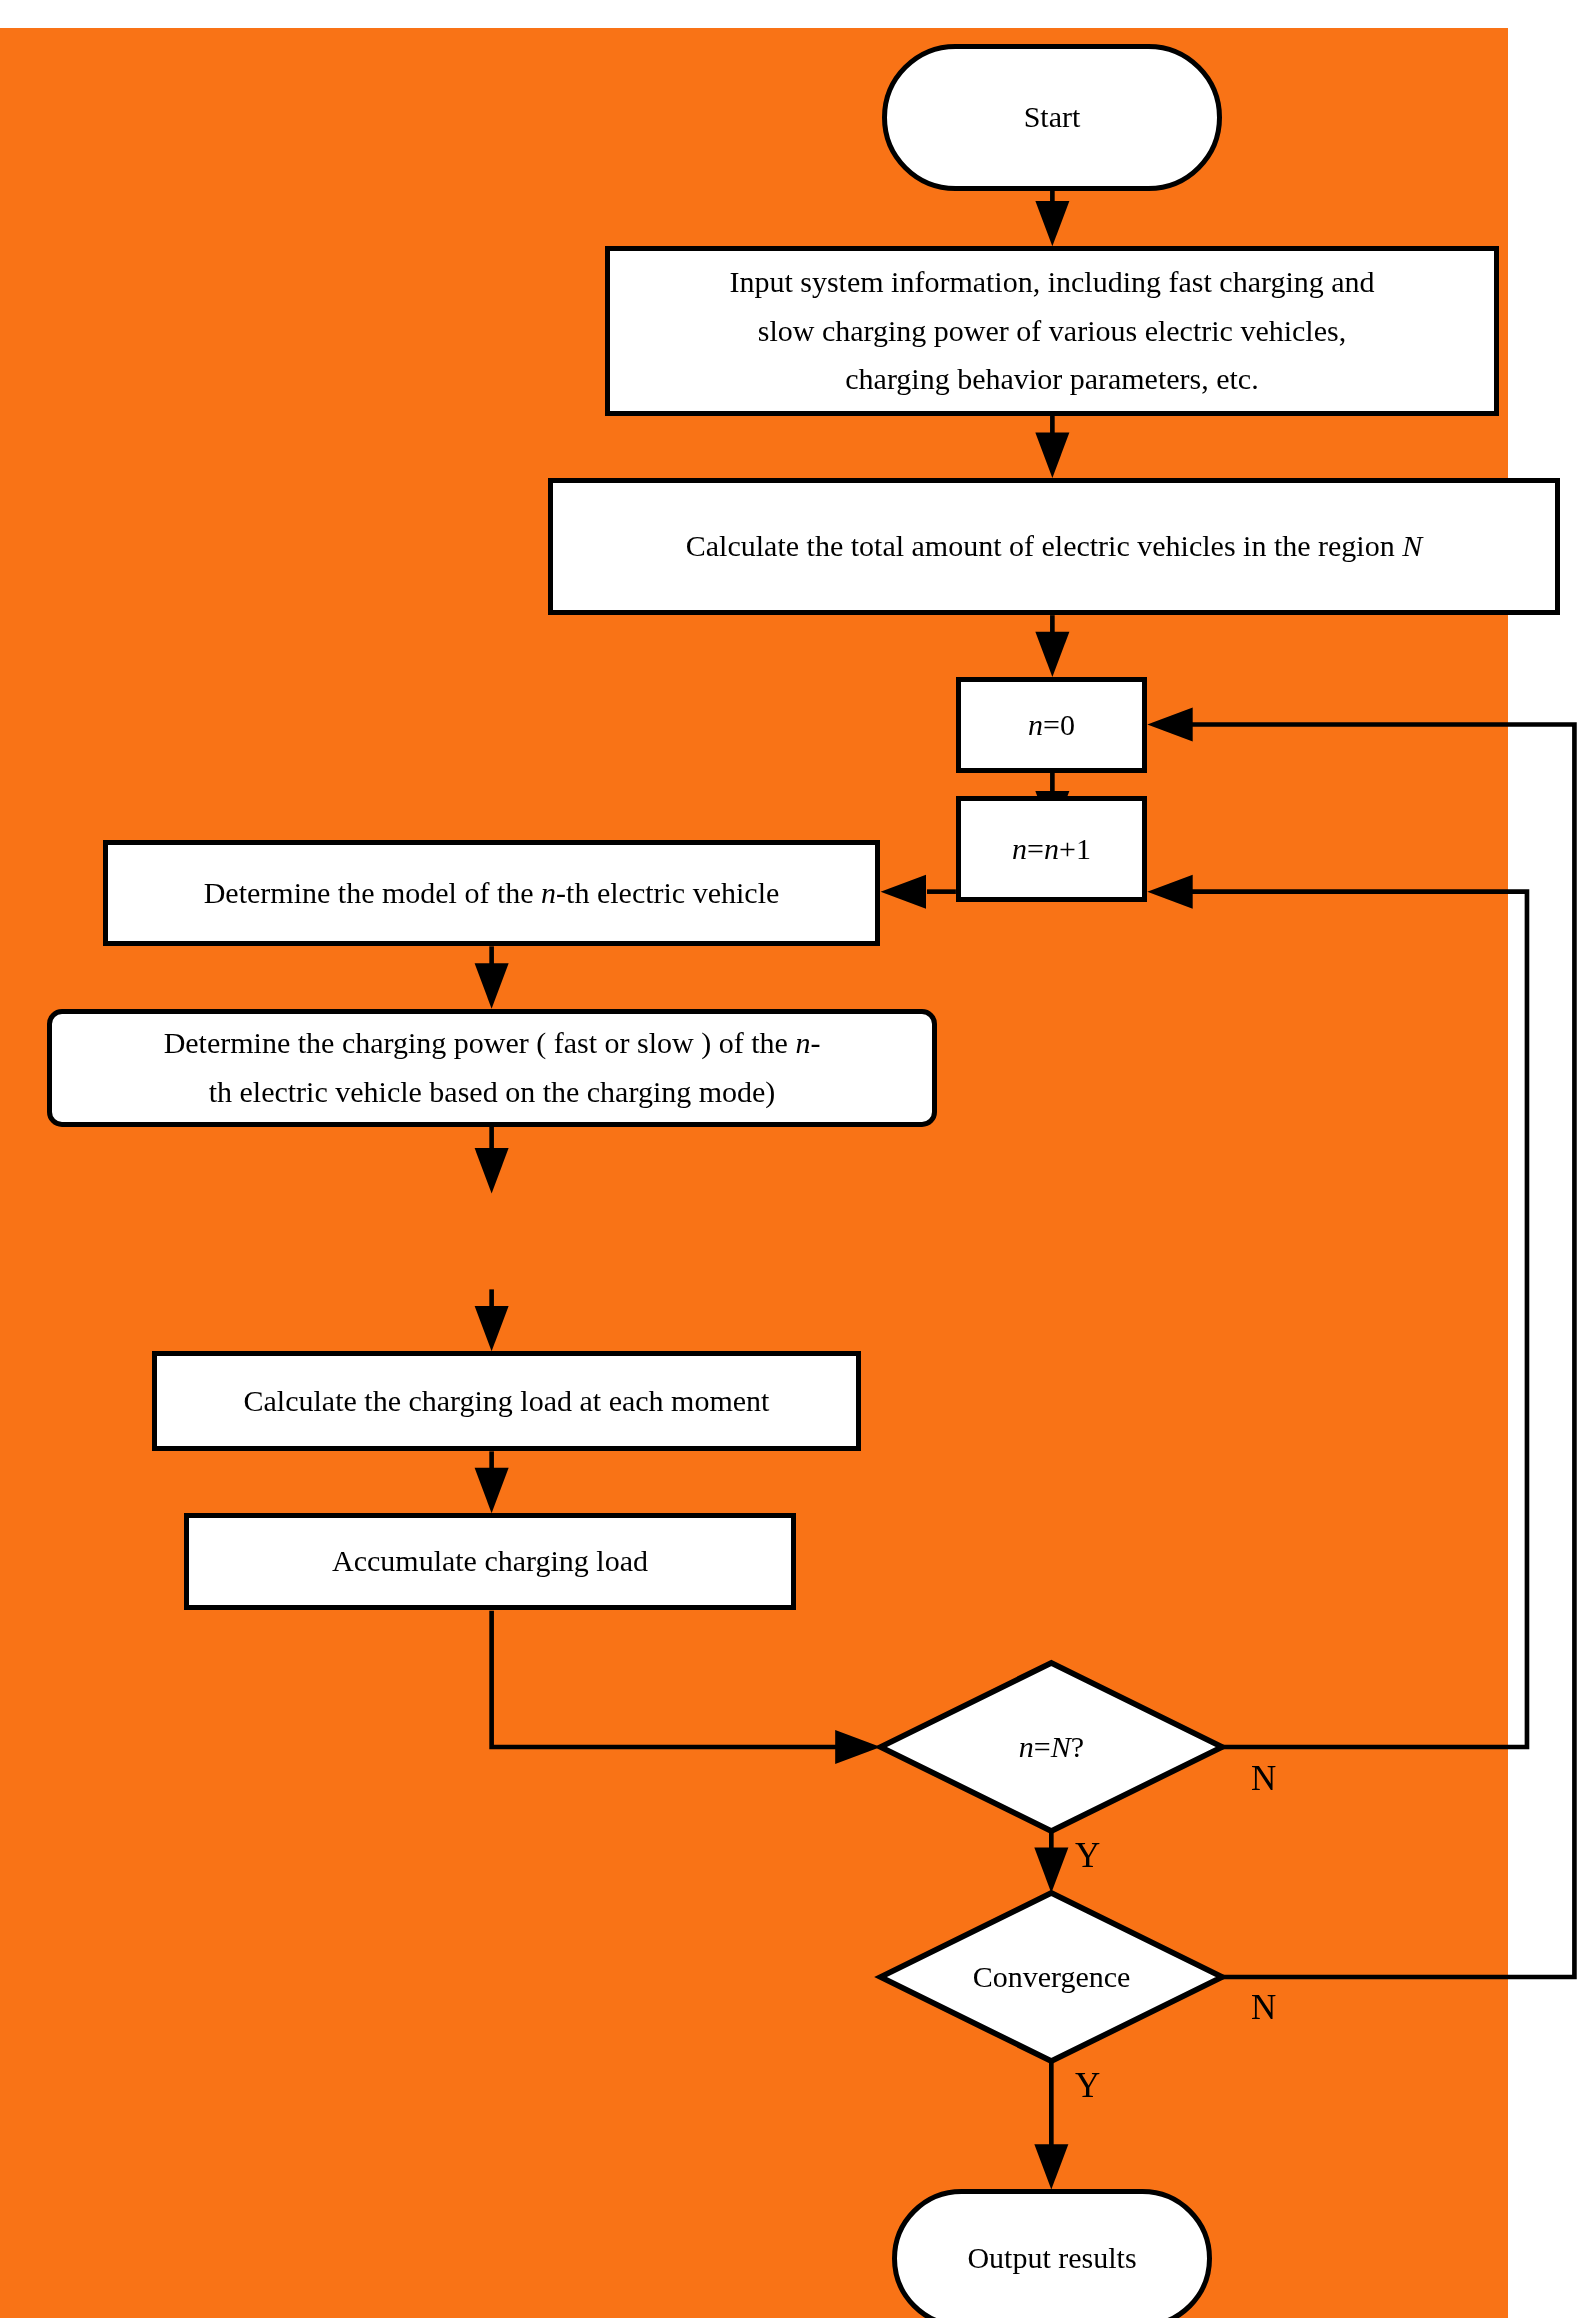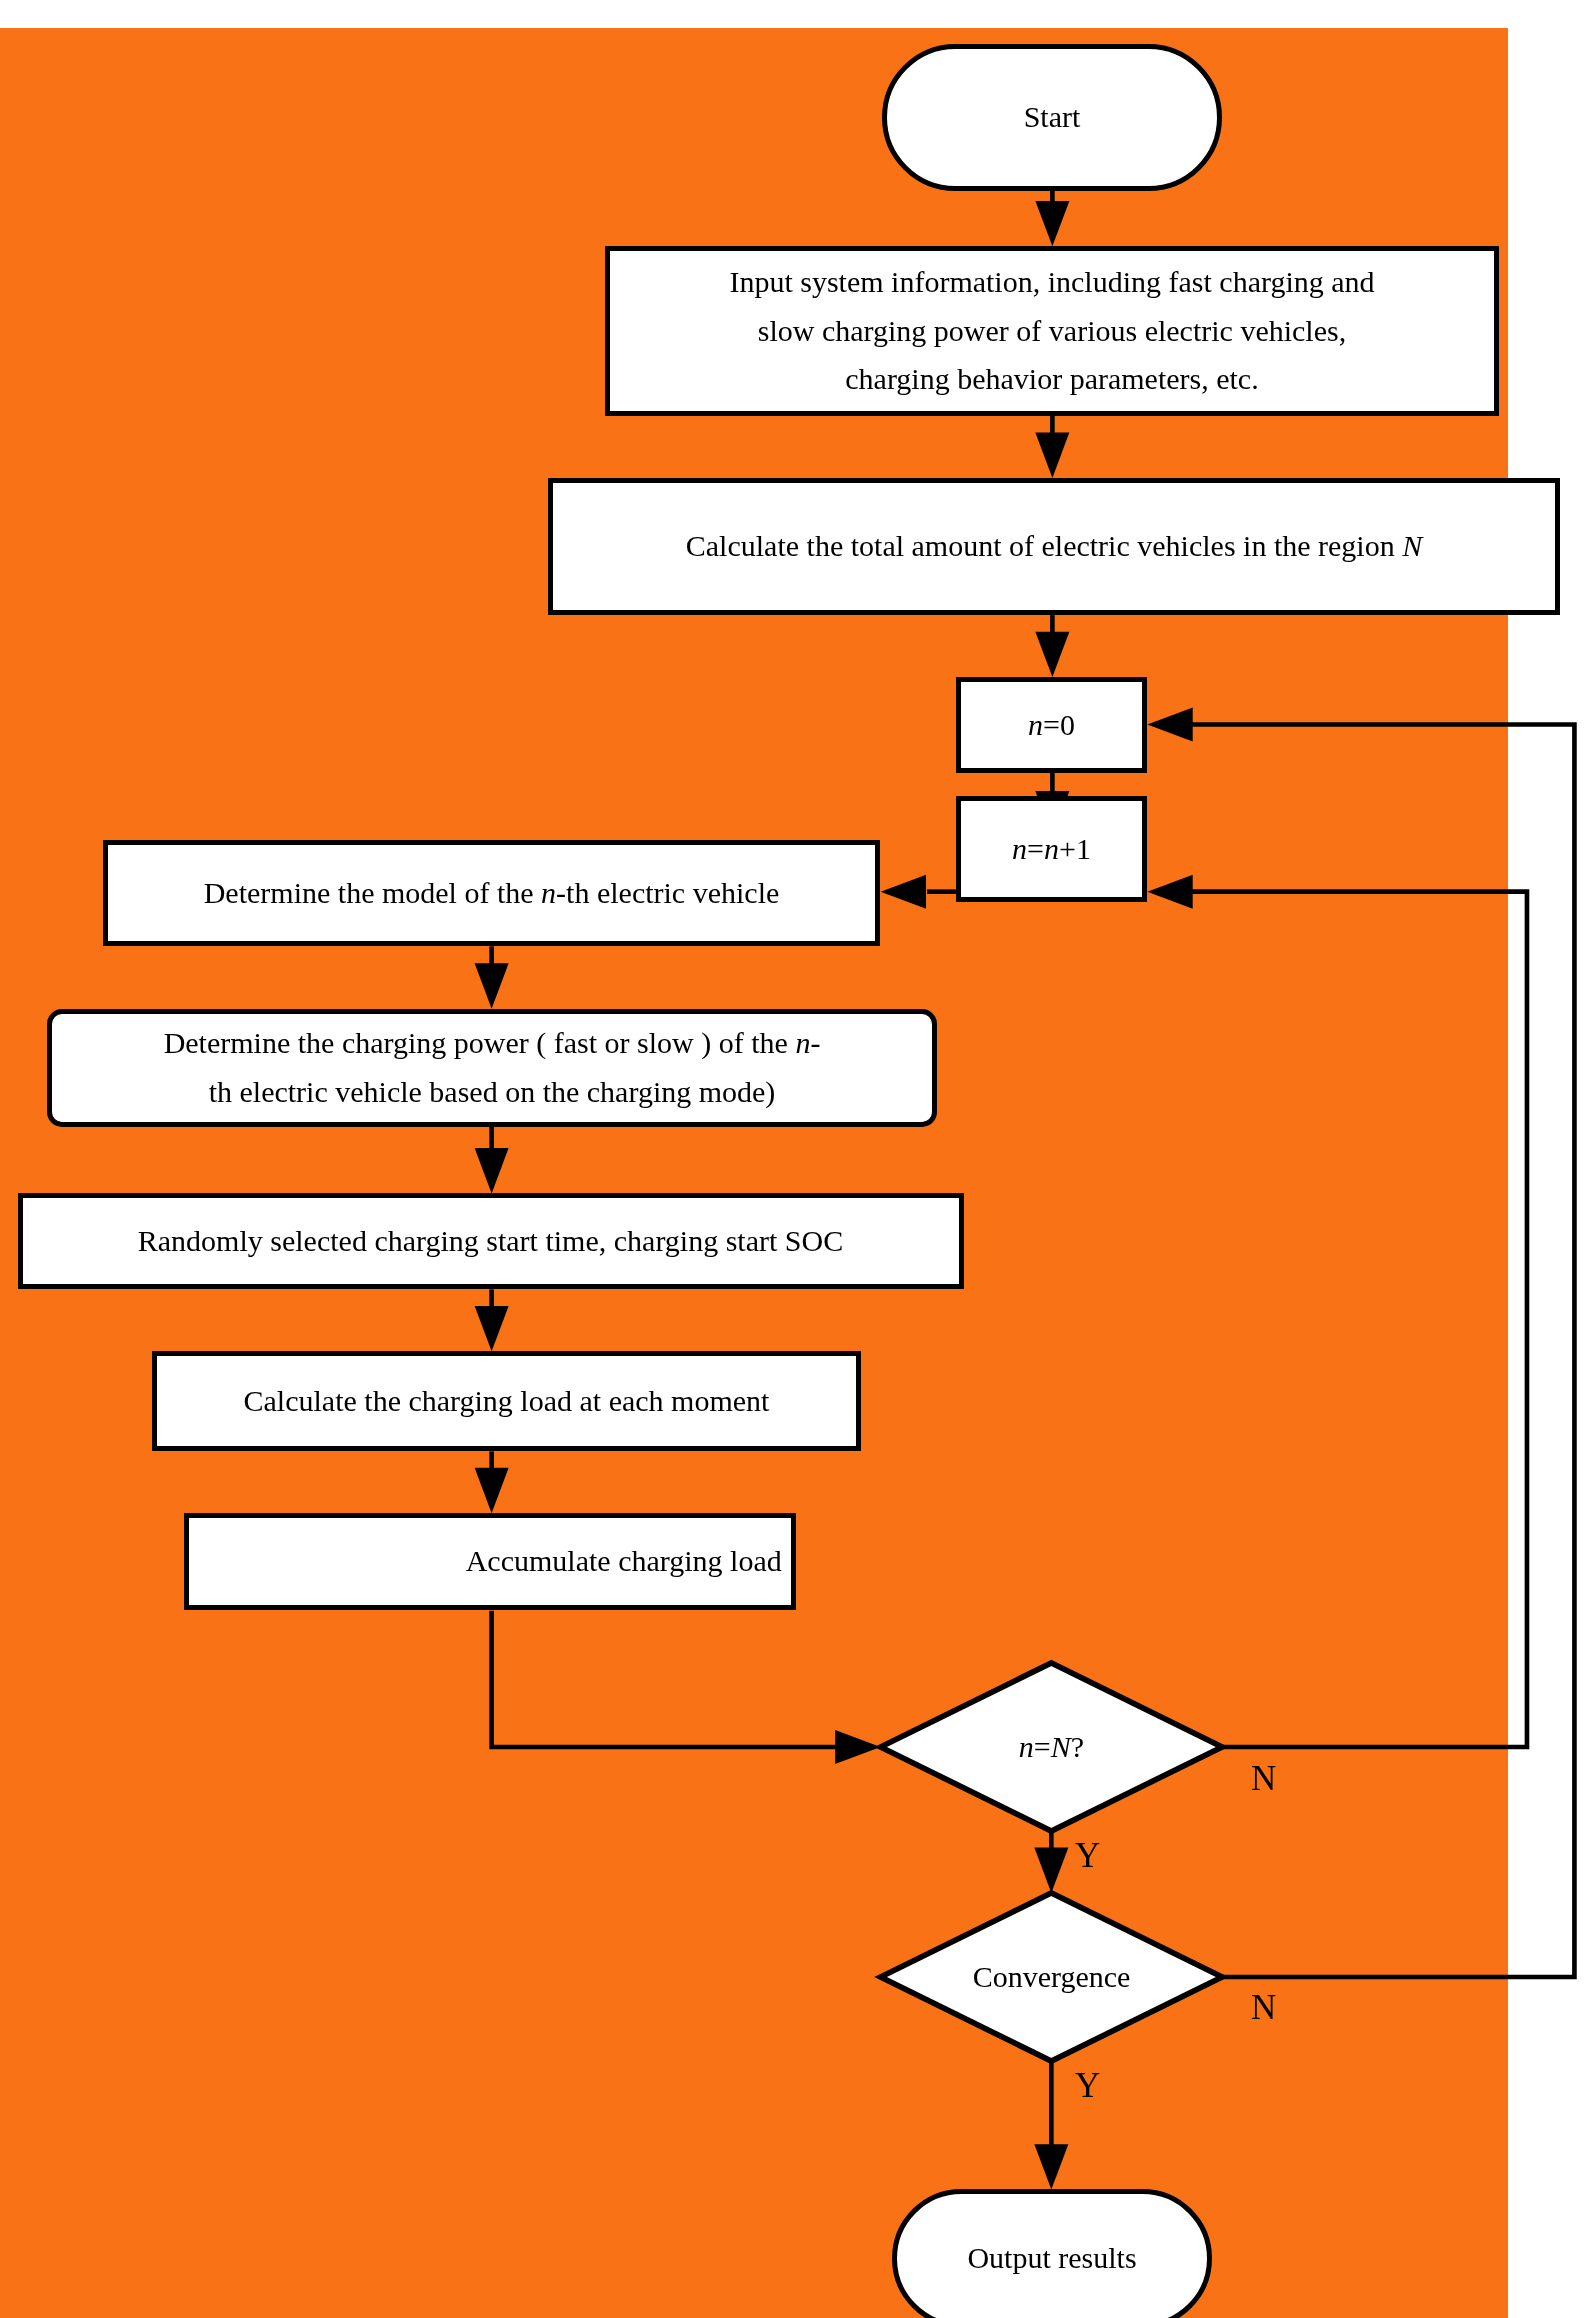--- a/index.html
+++ b/index.html
@@ -149,29 +149,26 @@
 
   <div class="node" style="left:103px; top:812px; width:777px; height:106px;">
     <div class="txt"><span>Determine the model of the </span><span class="it">n</span><span>-th electric vehicle</span></div>
   </div>
 
   <div class="node" style="left:47px; top:981px; width:890px; height:118px;border-radius:15px;">
     <div class="txt"><span>Determine the charging power ( fast or slow ) of the </span><span class="it">n</span><span>-
 th electric vehicle based on the charging mode)</span></div>
   </div>
 
-  <div class="node" style="left:17.5px; top:1165px; width:946px; height:96px;">
-    <div class="txt">Randomly selected charging start time, charging start SOC</div>
-  </div>
 
   <div class="node" style="left:152px; top:1323px; width:709px; height:100px;">
     <div class="txt">Calculate the charging load at each moment</div>
   </div>
 
-  <div class="node" style="left:184px; top:1485px; width:612px; height:97px;justify-content:flex-end;">
+  <div class="node" style="left:184px; top:1485px; width:612px; height:97px;">
     <div class="txt">Accumulate charging load</div>
   </div>
 
   <div class="dtxt" style="left:881px; top:1635px; width:341px; height:168px;">
       <span class="it">n</span>
       <span>=</span>
       <span class="it">N</span>
       <span>?</span>
     </div>
 

